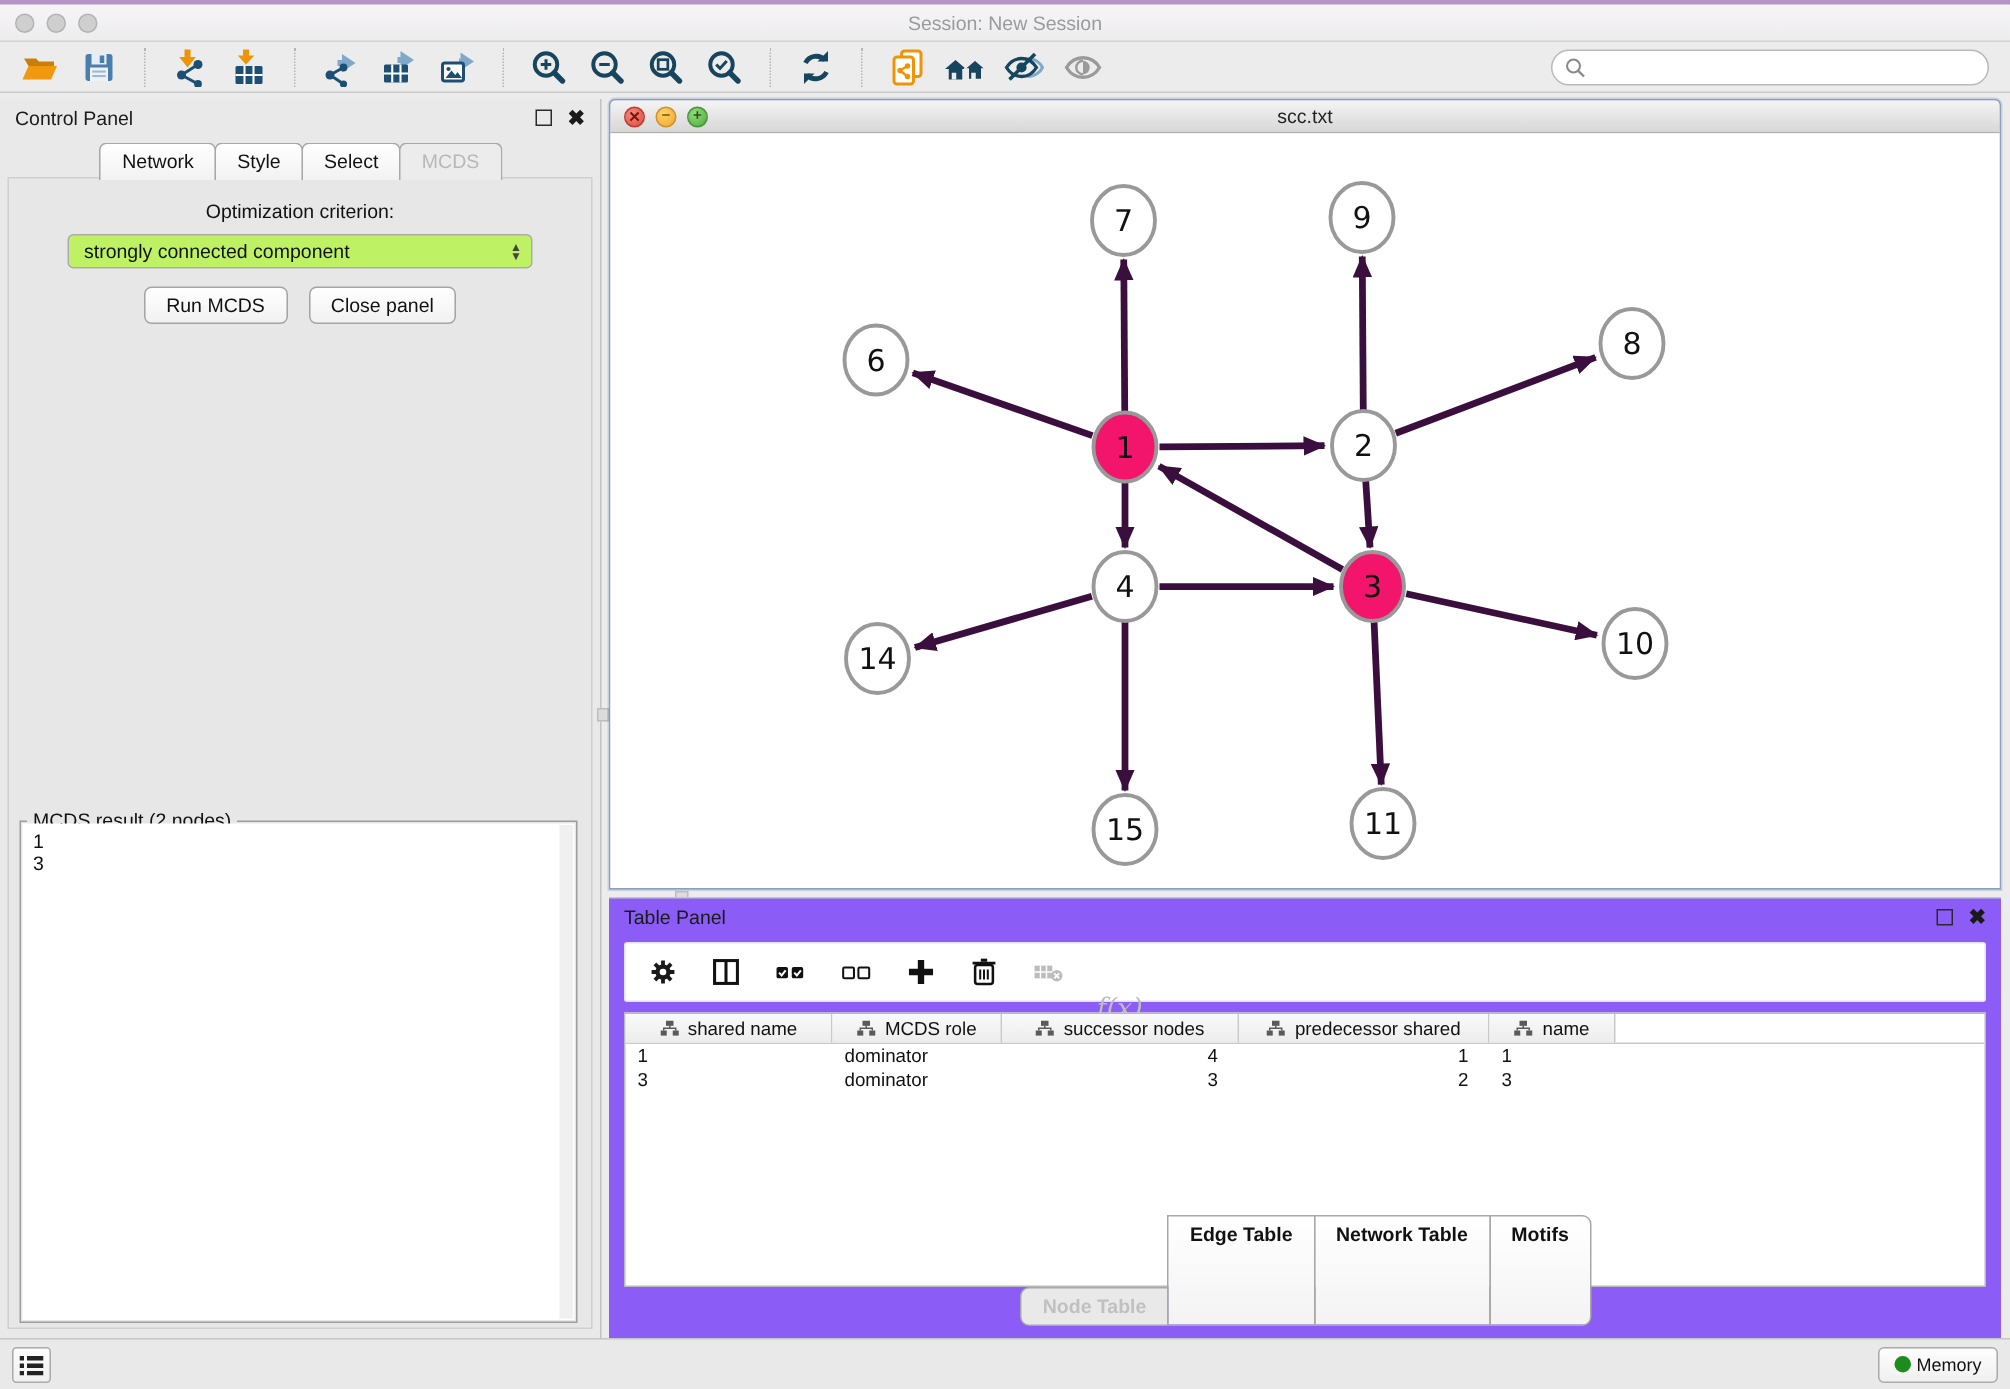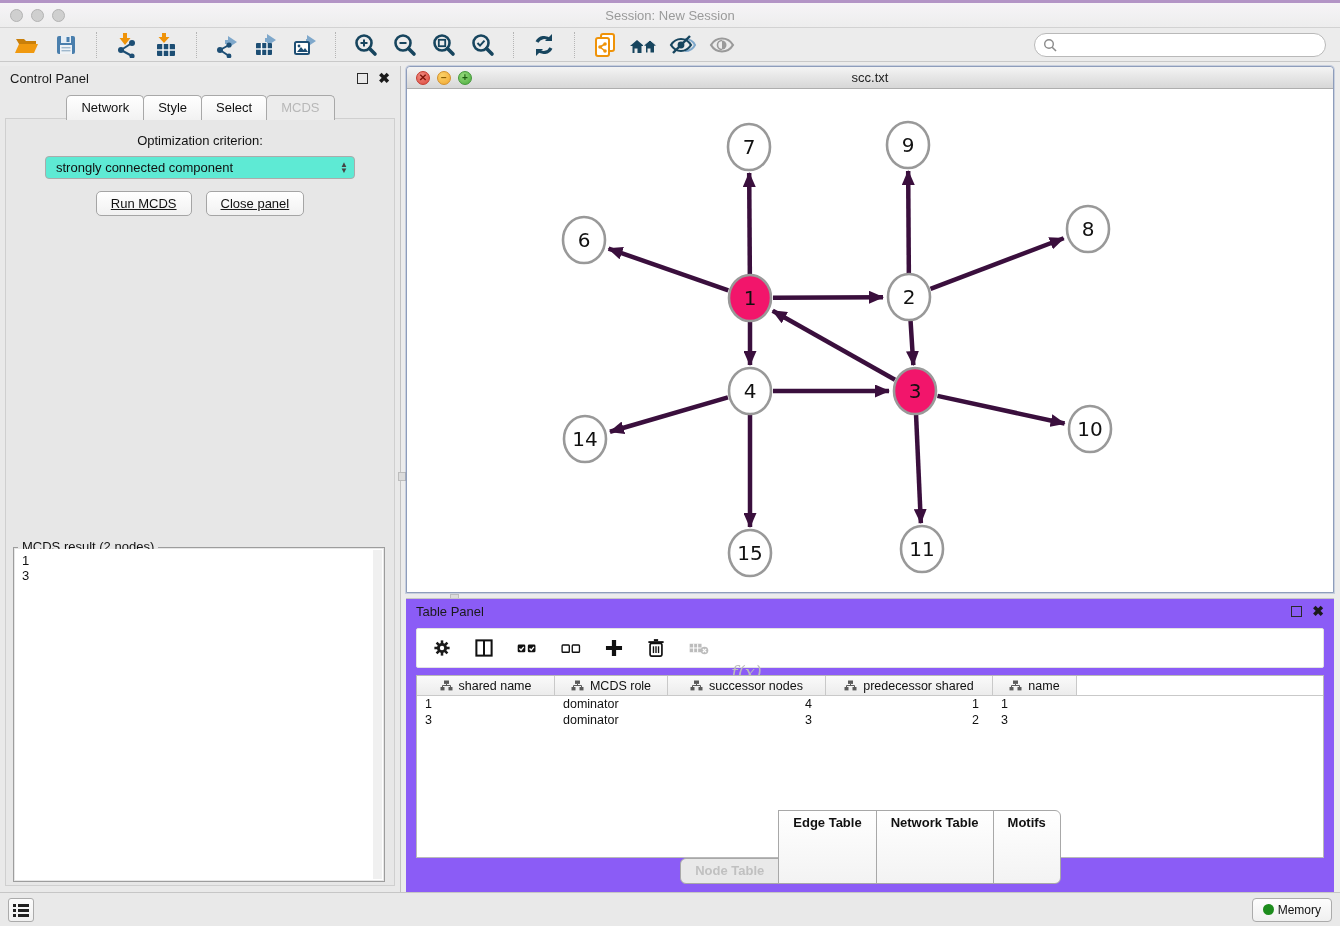--- a/index.html
+++ b/index.html
@@ -48,26 +48,26 @@
     background:linear-gradient(#ffffff,#f2f2f2); border:1px solid #a8a8a8; border-bottom:none;
     padding:4px 14px 5px 14px; font-size:13px; color:#111; border-radius:5px 5px 0 0; margin-right:-1px;
   }
   .cp-tab.active { color:#b8b8b8; background:#ececec; }
   .cp-body {
     position:absolute; left:5px; right:5px; top:52px; bottom:6px;
     background:#e7e7e7; border:1px solid #cfcfcf;
   }
   .opt-label { text-align:center; margin-top:14px; font-size:13px; color:#111; }
   .opt-select {
-    margin:8px auto 0 auto; width:310px; height:23px; background:#5eead4;
+    margin:8px auto 0 auto; width:310px; height:23px; background:#bef264;
     border:1px solid #ababab; border-radius:4px; display:flex; align-items:center; padding:0 6px 0 10px;
   }
   .opt-select .sel-text { flex:1; font-size:13px; color:#111; }
   .spinner { display:flex; flex-direction:column; line-height:6px; font-size:8px; color:#444; }
-  .btn-row { display:flex; justify-content:center; gap:14px; margin-top:12px;text-decoration:underline; }
+  .btn-row { display:flex; justify-content:center; gap:14px; margin-top:12px; }
   .push-btn {
     background:linear-gradient(#ffffff,#f1f1f1); border:1px solid #a5a5a5; border-radius:5px;
     padding:4px 14px; font-size:13px; color:#111; font-family:"Liberation Sans",sans-serif;
   }
   .mcds-fieldset {
     position:absolute; left:7px; right:9px; top:428px; bottom:3px;
     border:1px solid #9d9d9d;
   }
   .mcds-legend {
     position:absolute; top:-9px; left:4px; background:#e7e7e7; padding:0 4px; font-size:13px; color:#111;

